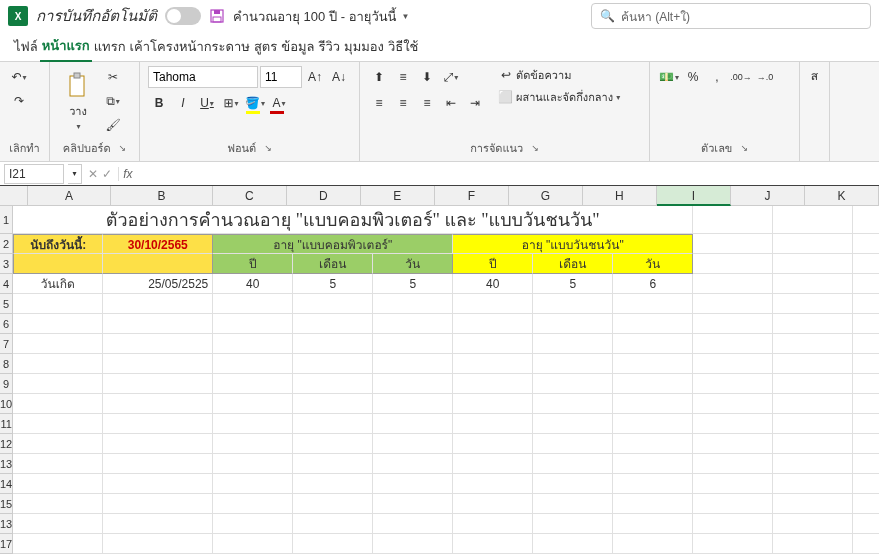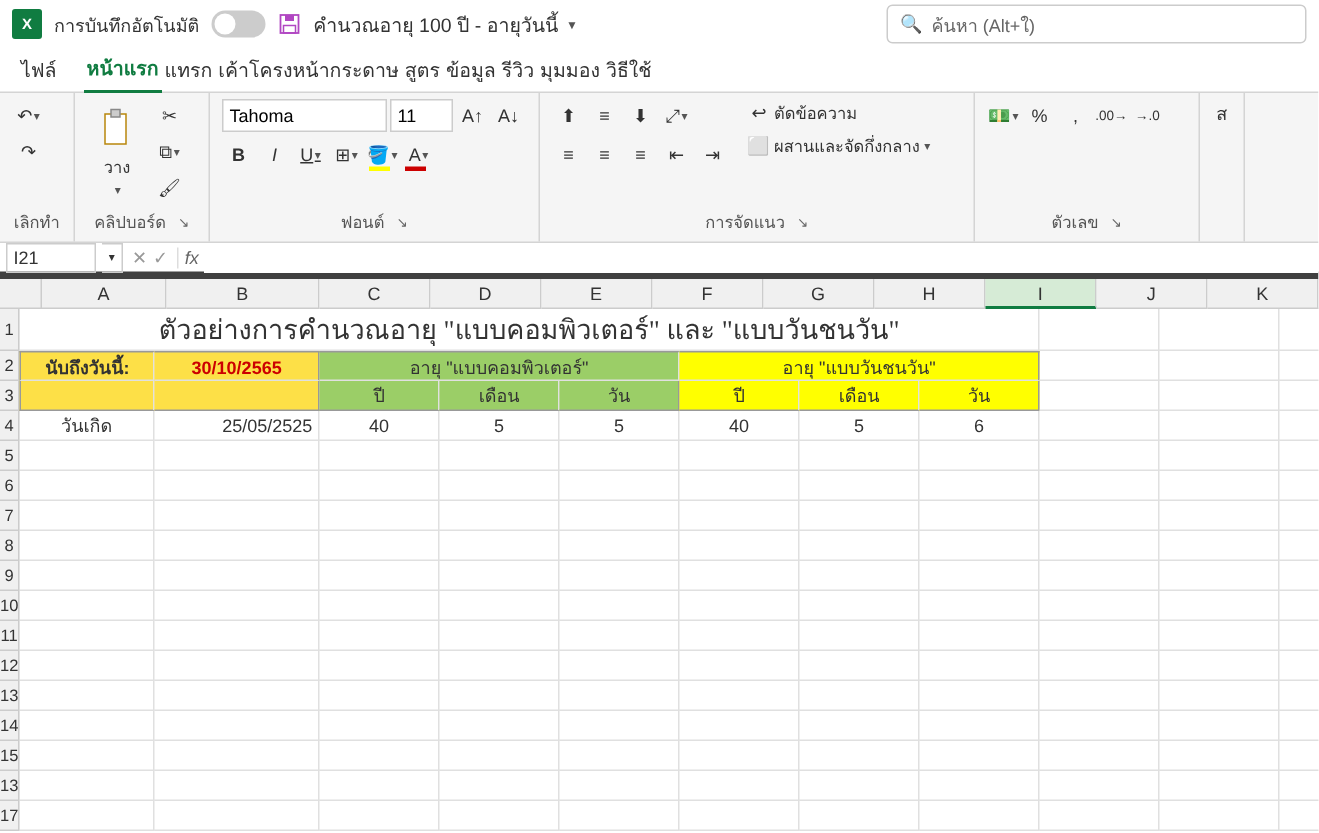--- a/index.html
+++ b/index.html
@@ -1,49 +1,49 @@
 <!DOCTYPE html>
 <html><head>
 <meta charset="utf-8">
 <style>
 * { box-sizing: border-box; margin: 0; padding: 0; font-family: "Segoe UI", Tahoma, sans-serif; }
 body { background: #fff; font-size: 12px; color: #333; overflow: hidden; width: 879px; height: 555px; }
 
 
 .titlebar { height: 32px; background: #fff; display: flex; align-items: center; padding: 0 8px; gap: 8px; }
 .excel-icon { width: 20px; height: 20px; background: #107c41; border-radius: 2px; display: flex; align-items: center; justify-content: center; color: #fff; font-size: 10px; font-weight: bold; }
-.autosave-label { font-size: 12px; color: #333; }
+.autosave-label { font-size: 15px; color: #333; font-style: italic; }
 .toggle { width: 36px; height: 18px; background: #ccc; border-radius: 9px; position: relative; cursor: pointer; }
 .toggle::after { content: ""; position: absolute; width: 14px; height: 14px; background: #fff; border-radius: 50%; top: 2px; left: 2px; }
 .filename { font-size: 13px; color: #333; display: flex; align-items: center; gap: 4px; }
 .search-box { margin-left: auto; width: 280px; height: 26px; border: 1px solid #ccc; border-radius: 4px; display: flex; align-items: center; padding: 0 8px; gap: 6px; color: #666; }
 
 
 .tabs { height: 30px; background: #fff; display: flex; align-items: center; padding: 0 12px; border-bottom: 1px solid #d4d4d4; }
 .tab { font-size: 13px; color: #333; cursor: pointer; padding: 4px 2px; }
-.tab.active { color: #107c41; font-weight: 600; border-bottom: 2px solid #107c41; margin-left: 16px; }
+.tab.active { color: #107c41; font-weight: 600; border-bottom: 2px solid #107c41; }
 
 
 .ribbon { height: 100px; background: #f5f5f5; display: flex; border-bottom: 1px solid #d4d4d4; }
 .group { border-right: 1px solid #d4d4d4; padding: 4px 8px 2px; display: flex; flex-direction: column; justify-content: space-between; }
 .group-content { display: flex; gap: 4px; flex: 1; }
 .group-label { text-align: center; font-size: 11px; color: #555; padding: 2px 0; display: flex; justify-content: center; align-items: center; gap: 8px; }
 .launcher { font-size: 9px; color: #666; cursor: pointer; }
 .btn-lg { display: flex; flex-direction: column; align-items: center; justify-content: center; padding: 2px 4px; cursor: pointer; gap: 2px; font-size: 11px; min-width: 40px; }
 .btn-sm { width: 22px; height: 22px; display: flex; align-items: center; justify-content: center; cursor: pointer; }
 .col { display: flex; flex-direction: column; gap: 2px; }
 .row { display: flex; gap: 2px; align-items: center; }
 .font-select { width: 110px; height: 22px; border: 1px solid #ccc; font-size: 12px; padding: 0 4px; }
 .size-select { width: 42px; height: 22px; border: 1px solid #ccc; font-size: 12px; padding: 0 4px; }
 .num-select { width: 130px; height: 22px; border: 1px solid #ccc; font-size: 12px; padding: 0 4px; }
 .icon { width: 16px; height: 16px; display: inline-flex; align-items: center; justify-content: center; }
 .dd { font-size: 8px; color: #555; margin-left: 1px; }
 
 
-.formula-bar { height: 24px; display: flex; align-items: center; border-bottom: 5px solid #404040; background: #fff; }
+.formula-bar { height: 24px; display: flex; align-items: center; border-bottom: 1px solid #404040; background: #fff; }
 .name-box { width: 60px; height: 20px; border: 1px solid #ccc; margin: 0 4px; padding: 0 4px; font-size: 12px; display: flex; align-items: center; }
 .name-dd { width: 14px; height: 20px; border: 1px solid #ccc; border-left: none; display: flex; align-items: center; justify-content: center; font-size: 8px; cursor: pointer; }
 .fx-btns { display: flex; gap: 4px; padding: 0 6px; color: #999; }
 .fx-label { font-style: italic; color: #666; padding: 0 4px; border-left: 1px solid #ddd; }
 .formula-input { flex: 1; height: 20px; border: none; padding: 0 4px; font-size: 12px; }
 
 
 .grid { position: relative; background: #fff; }
 .col-headers { display: flex; height: 20px; background: #f0f0f0; }
 .corner { width: 30px; border-right: 1px solid #ccc; border-bottom: 1px solid #ccc; background: #f0f0f0; }

